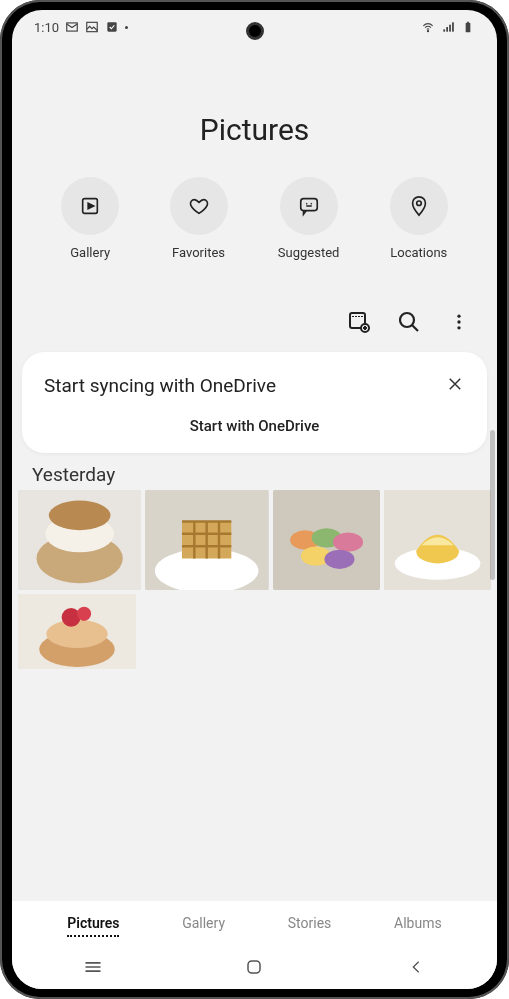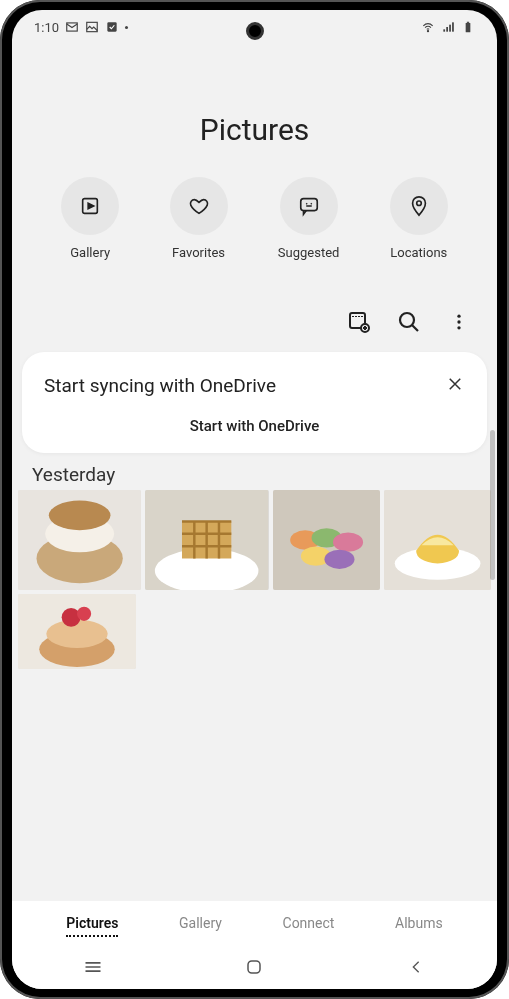--- a/index.html
+++ b/index.html
@@ -337,21 +337,21 @@
             </svg>
         </div>
       </div>
     </div>
 
     <div class="scroll-ind"></div>
 
     <div class="tabs">
       <div class="tab active">Pictures</div>
       <div class="tab">Gallery</div>
-      <div class="tab">Connect</div>
+      <div class="tab">Stories</div>
       <div class="tab">Albums</div>
     </div>
 
     <div class="navbar">
       <div class="nav-btn">
         <svg width="20" height="16" viewBox="0 0 24 16" stroke="#555" stroke-width="2">
             <line x1="3" y1="3" x2="21" y2="3"></line>
             <line x1="3" y1="8" x2="21" y2="8"></line>
             <line x1="3" y1="13" x2="21" y2="13"></line>
           </svg>

